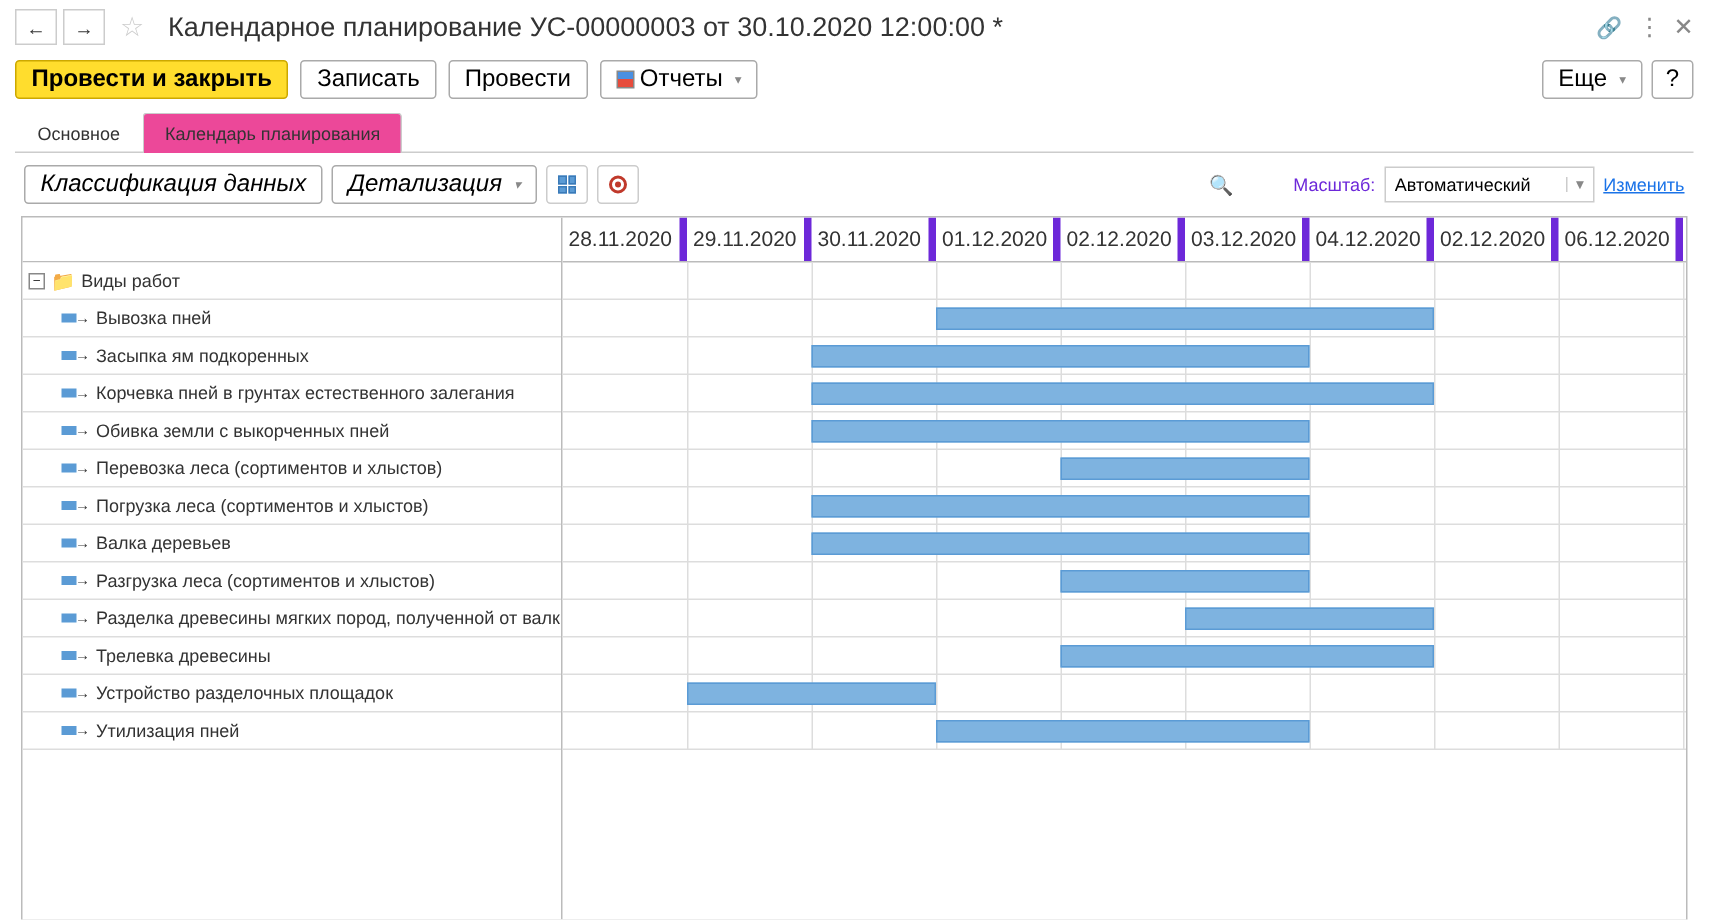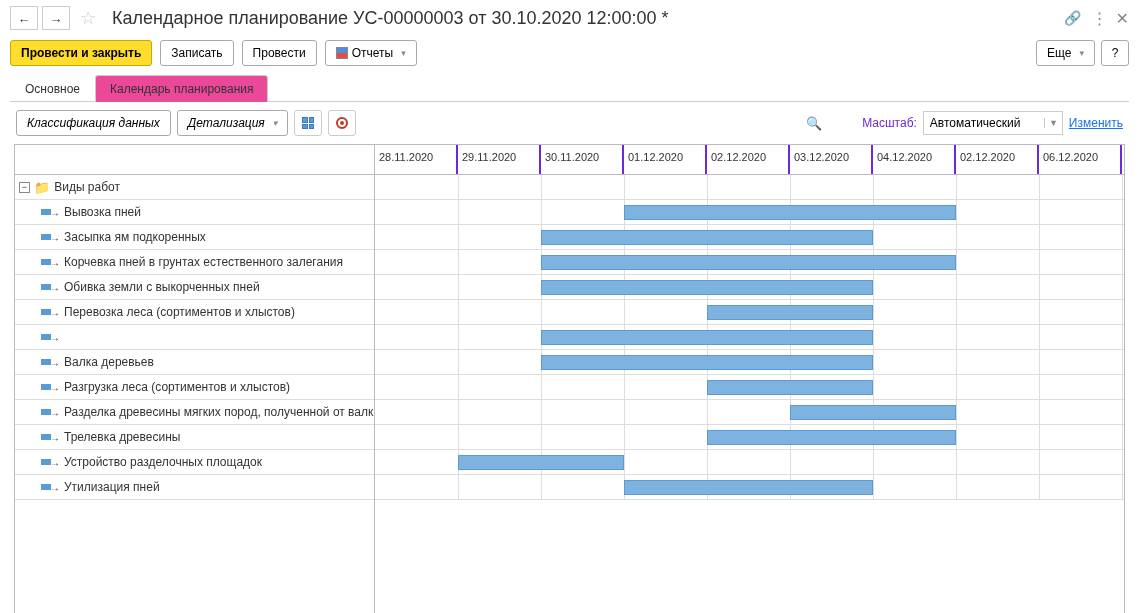--- a/index.html
+++ b/index.html
@@ -8,21 +8,21 @@
 .header { display: flex; align-items: center; padding: 6px 10px; gap: 4px; }
 .nav-btn { width: 28px; height: 24px; border: 1px solid #ccc; background: #fff; display: flex; align-items: center; justify-content: center; cursor: pointer; font-size: 13px; }
 .star-icon { width: 20px; height: 20px; margin: 0 4px; color: #ccc; display: flex; align-items: center; justify-content: center; font-size: 18px; }
 .title { font-size: 18px; color: #333; flex: 1; margin-left: 6px; }
 .header-right { display: flex; align-items: center; gap: 10px; }
 .link-icon { color: #888; font-size: 14px; }
 .menu-dots { color: #888; font-size: 16px; letter-spacing: -2px; }
 .close-icon { color: #888; font-size: 16px; }
 
 .toolbar { display: flex; align-items: center; padding: 4px 10px; gap: 8px; }
-.btn { border: 1px solid #aaa; background: #fff; padding: 4px 10px; font-size: 12px; cursor: pointer; border-radius: 3px; height: 26px; display: flex; align-items: center; gap: 4px; }
+.btn { border: 1px solid #aaa; background: #fff; padding: 4px 10px; font-size: 16px; cursor: pointer; border-radius: 3px; height: 26px; display: flex; align-items: center; gap: 4px; }
 .btn-primary { background: #ffdd2d; border-color: #cca800; font-weight: bold; }
 .btn-dropdown::after { content: '▾'; margin-left: 4px; font-size: 9px; color: #888; }
 .toolbar-right { margin-left: auto; display: flex; gap: 6px; }
 .btn-help { width: 28px; justify-content: center; padding: 4px; }
 
 .tabs { display: flex; border-bottom: 1px solid #ccc; margin: 4px 10px 0; }
 .tab { padding: 6px 14px; border: 1px solid transparent; border-bottom: none; cursor: pointer; position: relative; top: 1px; color: #333; }
 .tab.active { border-color: #ccc; background: #ec4899; border-radius: 3px 3px 0 0; }
 
 .sub-toolbar { display: flex; align-items: center; padding: 8px 16px; gap: 6px; }
@@ -43,21 +43,21 @@
 .row.group { background: #fff; }
 .row .expand { width: 11px; height: 11px; border: 1px solid #888; display: flex; align-items: center; justify-content: center; font-size: 9px; line-height: 1; }
 .row .folder { color: #e6b800; font-size: 13px; }
 .row .task-icon-wrap { display: inline-flex; align-items: center; margin-left: 22px; gap: 0; }
 .row .task-icon { display: inline-flex; align-items: center; }
 .row .bar-mini { width: 10px; height: 6px; background: #5b9bd5; }
 .row .arrow-mini { font-size: 10px; color: #333; margin-left: -1px; }
 
 .right-col { flex: 1; position: relative; overflow: hidden; }
 .date-header { display: flex; height: 30px; border-bottom: 1px solid #bbb; }
-.date-cell { width: 83px; border-right: 2px solid #6d28d9; padding: 6px 4px; font-size: 11px; color: #333; }
+.date-cell { width: 83px; border-right: 5px solid #6d28d9; padding: 6px 4px; font-size: 14px; color: #333; }
 .grid-rows { position: relative; }
 .grid-row { height: 25px; border-bottom: 1px solid #ddd; position: relative; }
 .vline { position: absolute; top: 0; bottom: 0; width: 1px; background: #ddd; }
 .bar { position: absolute; height: 15px; top: 5px; background: #7eb3e0; border: 1px solid #5b9bd5; }
 
 .report-icon { display: inline-block; width: 12px; height: 12px; background: linear-gradient(to bottom, #4a90e2 0%, #4a90e2 50%, #e74c3c 50%, #e74c3c 100%); border: 1px solid #888; }
 .search-icon-g { color: #888; font-size: 13px; }
 .grid-icon { display: inline-grid; grid-template-columns: 1fr 1fr; grid-template-rows: 1fr 1fr; width: 12px; height: 12px; gap: 1px; }
 .grid-icon span { background: #5b9bd5; border: 1px solid #3a7ab8; }
 .target-icon { width: 12px; height: 12px; border-radius: 50%; border: 2px solid #c0392b; position: relative; }
@@ -177,20 +177,21 @@
             </span>
             <span>Перевозка леса (сортиментов и хлыстов)</span>
           </div>
           <div class="row">
             <span class="task-icon-wrap">
               <span class="task-icon">
                 <span class="bar-mini"></span>
                 <span class="arrow-mini">→</span>
               </span>
             </span>
+            <span>Погрузка леса (сортиментов и хлыстов)</span>
           </div>
           <div class="row">
             <span class="task-icon-wrap">
               <span class="task-icon">
                 <span class="bar-mini"></span>
                 <span class="arrow-mini">→</span>
               </span>
             </span>
             <span>Валка деревьев</span>
           </div>

